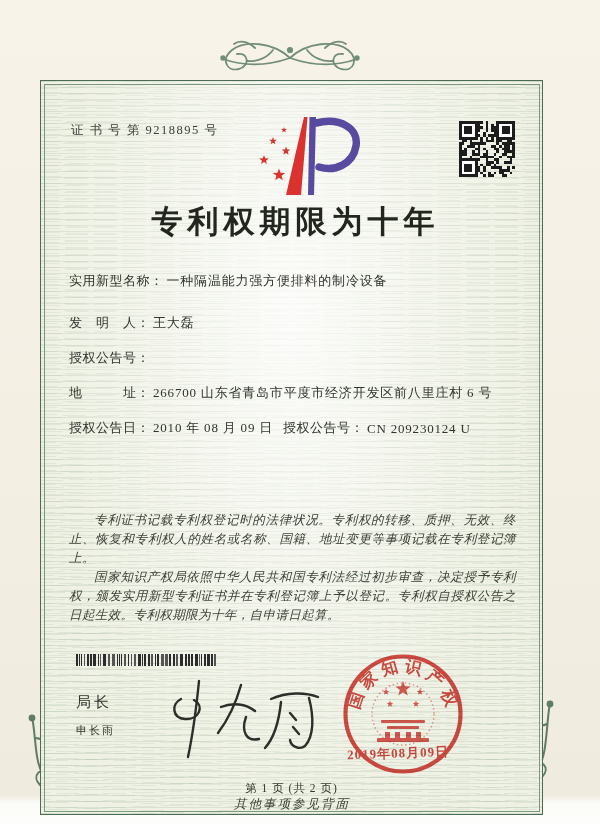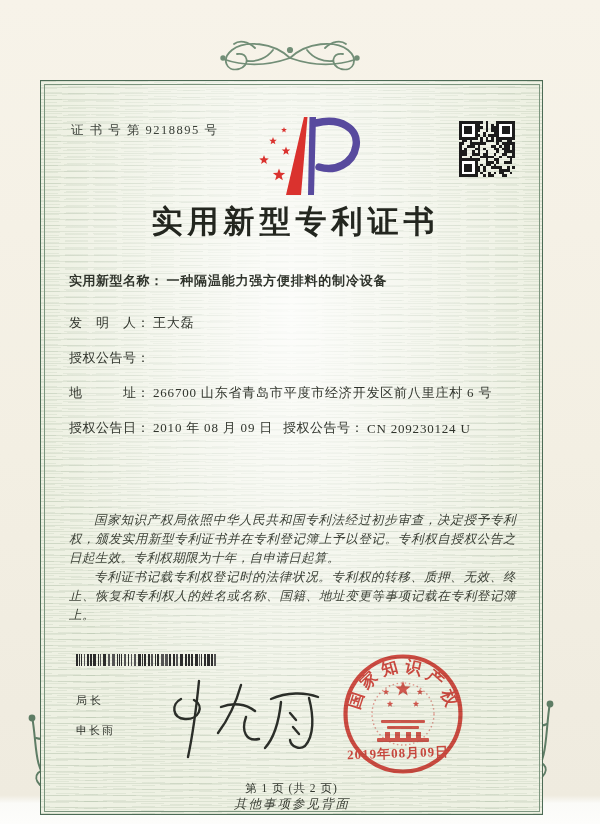--- a/index.html
+++ b/index.html
@@ -24,32 +24,32 @@
   }
   .cert-no{position:absolute;left:30px;top:41px;font-size:12.5px;color:#3a3f38;letter-spacing:1.5px;}
   .qr{position:absolute;left:418px;top:40px;width:56px;height:56px;}
   .logo{position:absolute;left:198px;top:34px;width:124px;height:82px;}
   .title{
     position:absolute;left:0;top:120px;width:100%;margin:0;text-align:center;text-indent:8px;
     font-size:31px;font-weight:600;color:#23261f;letter-spacing:5px;
   }
   .fields{position:absolute;left:28px;top:182px;right:18px;}
   .field-row{display:flex;align-items:center;height:35px;font-size:13px;color:#30342c;position:relative;}
-  .field-row:first-child{margin-bottom:7px;font-weight:bold;}
+  .field-row:first-child{margin-bottom:7px;}
   .field-row .lbl{white-space:pre;letter-spacing:0.5px;}
   .field-row .val{white-space:pre;margin-left:3px;letter-spacing:0.8px;}
   .pair2{position:absolute;left:214px;display:flex;align-items:flex-end;}
   .paras{position:absolute;left:28px;right:26px;top:430px;}
   .paras p{
     margin:0;text-indent:2em;font-size:12.5px;line-height:19px;color:#3b4036;
     font-style:italic;letter-spacing:0.4px;text-align:justify;
   }
   .barcode{position:absolute;left:35px;top:573px;width:148px;height:12px;display:flex;align-items:stretch;}
   .barcode i{display:block;height:100%;}
-  .signer-title{position:absolute;left:35px;top:612px;font-size:11px;letter-spacing:3px;color:#2e322b;
+  .signer-title{position:absolute;left:35px;top:612px;font-size:15px;letter-spacing:3px;color:#2e322b;
     font-family:"Liberation Sans","DejaVu Sans",sans-serif;}
   .signer-name{position:absolute;left:35px;top:642px;font-size:11px;letter-spacing:2px;color:#2e322b;
     font-family:"Liberation Sans","DejaVu Sans",sans-serif;}
   .signature{position:absolute;left:120px;top:588px;width:178px;height:102px;}
   .stamp{position:absolute;left:282px;top:553px;width:160px;height:160px;mix-blend-mode:multiply;opacity:.94;}
   .stamp-date{
     position:absolute;left:24px;top:110px;width:130px;font-size:13px;font-weight:bold;
     color:#d8433c;letter-spacing:1px;transform:rotate(-2deg);white-space:nowrap;
   }
   .page-footer{position:absolute;left:0;top:700px;width:100%;text-align:center;font-size:11.5px;color:#33382f;letter-spacing:1px;}
@@ -270,21 +270,21 @@
         <polygon points="34.00,22.00 34.99,24.64 37.80,24.76 35.60,26.52 36.35,29.24 34.00,27.68 31.65,29.24 32.40,26.52 30.20,24.76 33.01,24.64" fill="#da322e"></polygon>
         <polygon points="47.00,31.50 48.11,34.47 51.28,34.61 48.80,36.58 49.65,39.64 47.00,37.89 44.35,39.64 45.20,36.58 42.72,34.61 45.89,34.47" fill="#da322e"></polygon>
         <polygon points="25.00,40.00 26.23,43.30 29.76,43.45 27.00,45.65 27.94,49.05 25.00,47.10 22.06,49.05 23.00,45.65 20.24,43.45 23.77,43.30" fill="#da322e"></polygon>
         <polygon points="40.00,53.50 41.60,57.79 46.18,57.99 42.60,60.84 43.82,65.26 40.00,62.73 36.18,65.26 37.40,60.84 33.82,57.99 38.40,57.79" fill="#da322e"></polygon>
       </g>
     <polygon points="65,2 68.5,2 62,80 47,80" fill="#da322e"></polygon>
     <polygon points="70.5,2 77,2 75,80 69,80" fill="#584a9e"></polygon>
     <path d="M77,8 C102,2 120,14 117,31 C114,49 96,57 80,52" fill="none" stroke="#584a9e" stroke-width="7.5" stroke-linecap="round"></path>
   </svg>
 
-  <h1 class="title">实用新型专利证书</h1>
+  <h1 class="title">专利权期限为十年</h1>
 
   <div class="fields" id="fields">
       <div class="field-row">
         <span class="lbl">实用新型名称：</span>
         <span class="val">一种隔温能力强方便排料的制冷设备</span>
       </div>
       <div class="field-row">
         <span class="lbl">发　明　人：</span>
         <span class="val">王大磊</span>
       </div>
@@ -299,22 +299,22 @@
         <span class="lbl">授权公告日：</span>
         <span class="val">2010 年 08 月 09 日</span>
         <span class="pair2">
           <span class="lbl">授权公告号：</span>
           <span class="val">CN 209230124 U</span>
         </span>
       </div>
     </div>
 
   <div class="paras" id="paras">
+      <p>专利证书记载专利权登记时的法律状况。专利权的转移、质押、无效、终止、恢复和专利权人的姓名或名称、国籍、地址变更等事项记载在专利登记簿上。</p>
       <p>国家知识产权局依照中华人民共和国专利法经过初步审查，决定授予专利权，颁发实用新型专利证书并在专利登记簿上予以登记。专利权自授权公告之日起生效。专利权期限为十年，自申请日起算。</p>
-      <p>专利证书记载专利权登记时的法律状况。专利权的转移、质押、无效、终止、恢复和专利权人的姓名或名称、国籍、地址变更等事项记载在专利登记簿上。</p>
     </div>
 
   <div class="barcode" id="barcode">
       <i style="width: 2px; margin-right: 1px; background: rgb(44, 44, 44);"></i>
       <i style="width: 1px; margin-right: 1px; background: rgb(44, 44, 44);"></i>
       <i style="width: 1px; margin-right: 2px; background: rgb(44, 44, 44);"></i>
       <i style="width: 1px; margin-right: 2px; background: rgb(85, 85, 85);"></i>
       <i style="width: 2px; margin-right: 1px; background: rgb(44, 44, 44);"></i>
       <i style="width: 2px; margin-right: 1px; background: rgb(44, 44, 44);"></i>
       <i style="width: 3px; margin-right: 2px; background: rgb(44, 44, 44);"></i>

